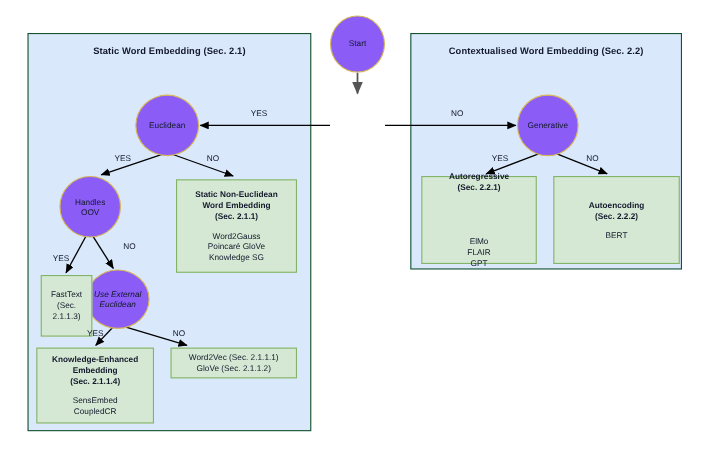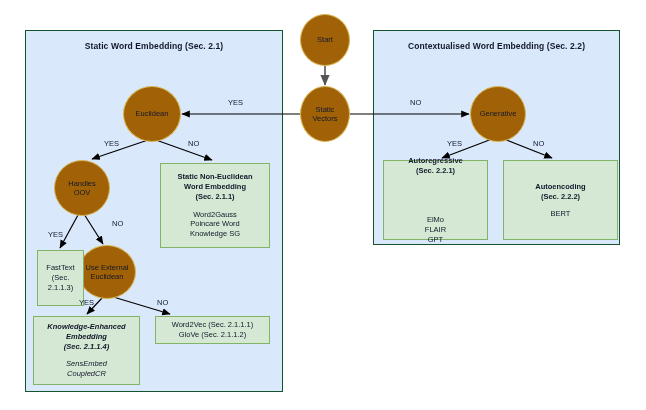--- a/index.html
+++ b/index.html
@@ -39,21 +39,21 @@
     right: 0;
     top: 10px;
     text-align: center;
     font-size: 8.5px;
     font-weight: bold;
     color: #12182b;
     letter-spacing: 0.1px;
   }
   .node-circle {
     position: absolute;
-    background: #a16207;
+    background: #8b5cf6;
     border: 1px solid #d6b656;
     border-radius: 50%;
     box-sizing: border-box;
     display: flex;
     align-items: center;
     justify-content: center;
     text-align: center;
     font-size: 7.5px;
     color: #12182b;
     line-height: 1.25;
@@ -135,71 +135,65 @@
 
     <line x1="492" y1="139" x2="442" y2="158" stroke="#000" stroke-width="1.2" marker-end="url(#arrow)"></line>
 
     <line x1="504" y1="139" x2="552" y2="158" stroke="#000" stroke-width="1.2" marker-end="url(#arrow)"></line>
   </svg>
 
   <div class="node-circle" style="left:300px; top:14px; width:50px; height:52px;">
     <span class="lbl">Start</span>
   </div>
 
-  <div class="node-circle" style="left:300px; top:86px; width:50px; height:56px;">
-    <span>
-      <span class="lbl">Static</span>
-      <span class="lbl">Vectors</span>
-    </span>
-  </div>
 
   <div class="node-circle" style="left:123px; top:86px; width:58px; height:56px;">
     <span class="lbl">Euclidean</span>
   </div>
 
   <div class="node-circle" style="left:54px; top:160px; width:56px; height:56px;align-items:center;">
     <span>
       <span class="lbl">Handles</span>
       <span class="lbl">OOV</span>
     </span>
   </div>
 
-  <div class="node-circle" style="left:78px; top:245px; width:58px; height:54px;">
+  <div class="node-circle" style="left:78px; top:245px; width:58px; height:54px;font-style:italic;">
     <span>
       <span class="lbl">Use External</span>
       <span class="lbl">Euclidean</span>
     </span>
   </div>
 
   <div class="node-circle" style="left:470px; top:86px; width:56px; height:56px;align-items:center;">
     <span class="lbl">Generative</span>
   </div>
 
   <div class="node-box" style="left:160px; top:163px; width:110px; height:85px;">
     <div class="title">
       <div>Static Non-Euclidean</div>
       <div>Word Embedding</div>
       <div>(Sec. 2.1.1)</div>
     </div>
     <div class="examples">
       <div>Word2Gauss</div>
-      <div>Poincaré Word</div>
+      <div>Poincaré GloVe</div>
       <div>Knowledge SG</div>
     </div>
   </div>
 
   <div class="node-box plain" style="left:37px; top:250px; width:47px; height:56px;">
     <div class="title">
       <div>FastText</div>
       <div>(Sec.</div>
       <div>2.1.1.3)</div>
     </div>
   </div>
 
-  <div class="node-box" style="left:33px; top:316px; width:107px; height:69px;font-style:italic;">
+  <div class="node-box" style="left:33px; top:316px; width:107px; height:69px;">
     <div class="title">
       <div>Knowledge-Enhanced</div>
       <div>Embedding</div>
       <div>(Sec. 2.1.1.4)</div>
     </div>
     <div class="examples">
       <div>SensEmbed</div>
       <div>CoupledCR</div>
     </div>
   </div>

